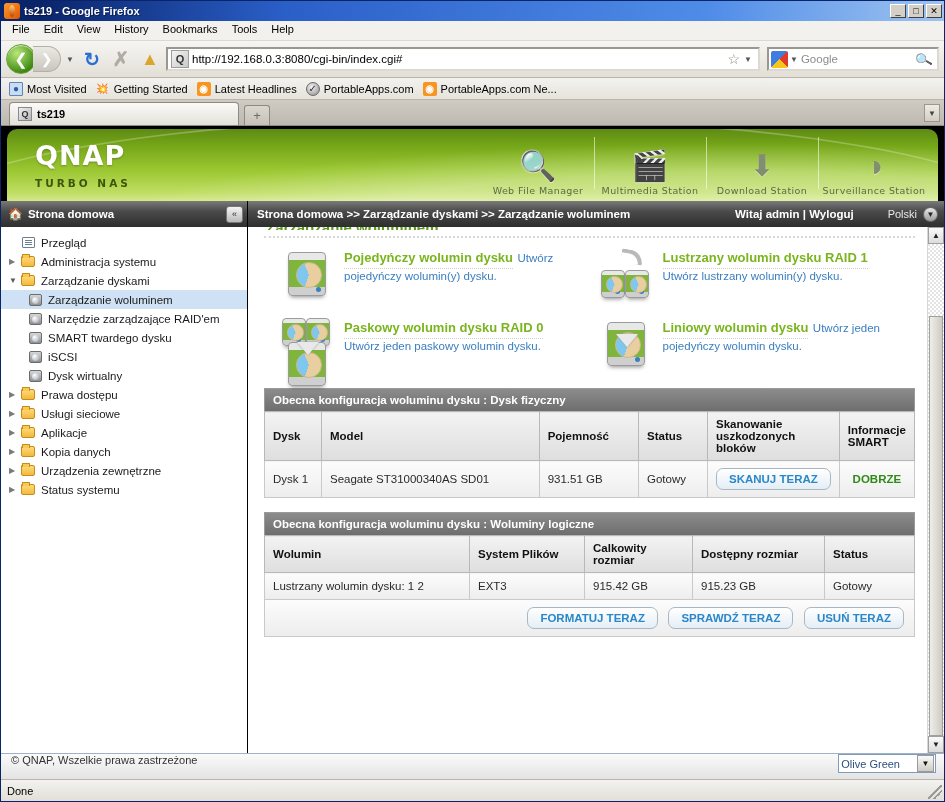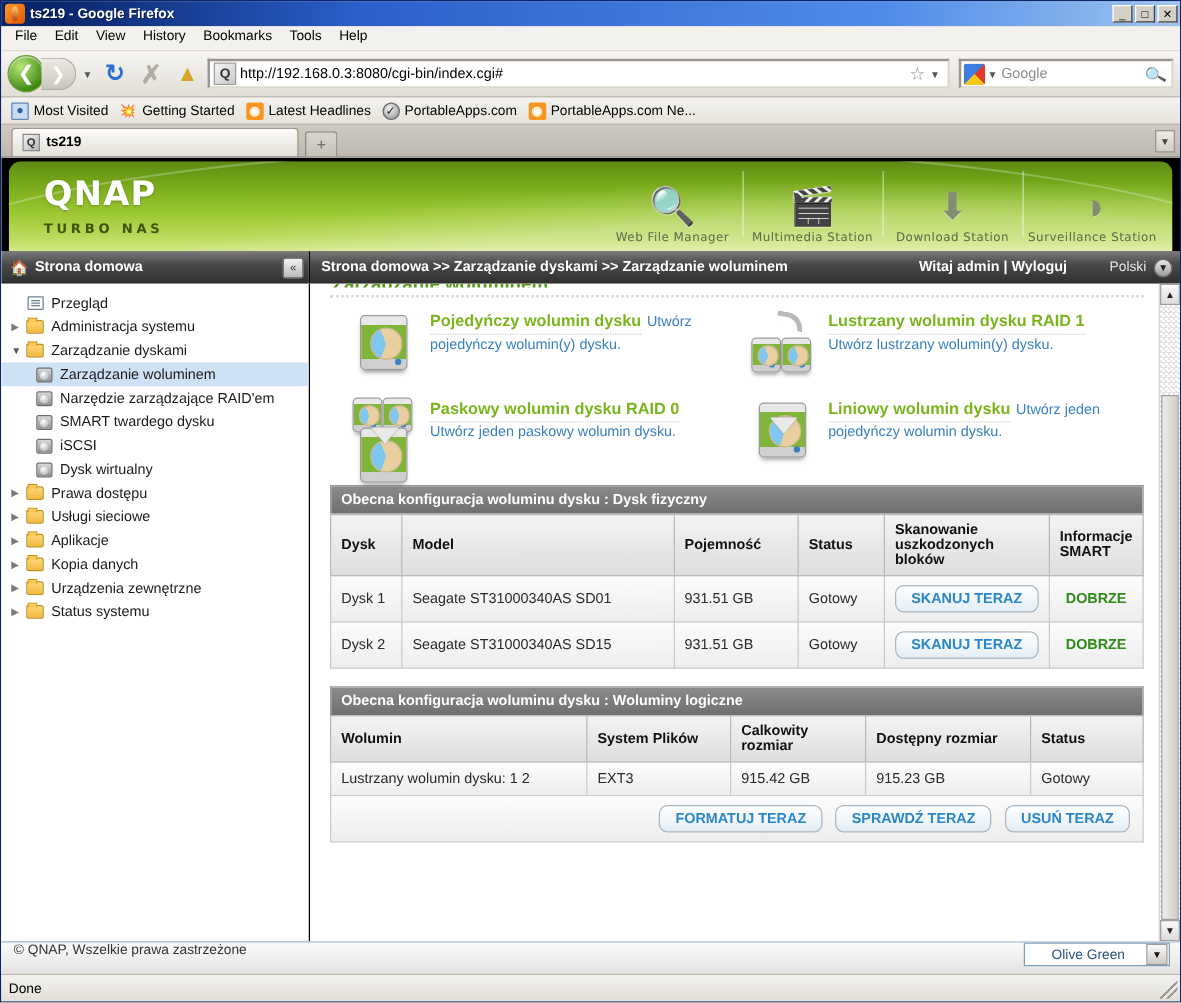--- a/index.html
+++ b/index.html
@@ -540,21 +540,21 @@
     border-top: 1px solid #9fb2c8;
     display: flex; align-items: flex-start;
     padding: 0 8px 0 10px;
   }
   #pfooterText { font-size: 11px; color: #333; flex: 1; }
   #themeSel {
     display: flex; align-items: center;
     height: 19px;
     border: 1px solid #7f9db9;
     background: #fff;
-    padding: 0 0 0 21px;
+    padding: 0 0 0 2px;
   }
   #themeSel .tv { font-size: 11px; color: #2b4e7e; padding-right: 16px; }
   #themeSel .tarrow {
     width: 17px; height: 17px;
     background: linear-gradient(to bottom,#fafafa,#cfcbc2);
     border: 1px solid #9a9a9a;
     display:flex;align-items:center;justify-content:center;
     font-size: 8px; color:#111;
     margin: 0 1px;
   }
@@ -893,32 +893,20 @@
                   <th style="width:101px">Pojemność</th>
                   <th style="width:70px">Status</th>
                   <th style="width:117px">Skanowanie uszkodzonych bloków</th>
                   <th style="width:74px">Informacje SMART</th>
                 </tr>
               </thead>
               <tbody>
                 <tr>
                   <td>Dysk 1</td>
                   <td>Seagate ST31000340AS SD01</td>
-                  <td>931.51 GB</td>
-                  <td>Gotowy</td>
-                  <td class="center">
-                    <span class="btn">SKANUJ TERAZ</span>
-                  </td>
-                  <td class="center">
-                    <span class="smartok">DOBRZE</span>
-                  </td>
-                </tr>
-                <tr>
-                  <td>Dysk 2</td>
-                  <td>Seagate ST31000340AS SD15</td>
                   <td>931.51 GB</td>
                   <td>Gotowy</td>
                   <td class="center">
                     <span class="btn">SKANUJ TERAZ</span>
                   </td>
                   <td class="center">
                     <span class="smartok">DOBRZE</span>
                   </td>
                 </tr>
               </tbody>

